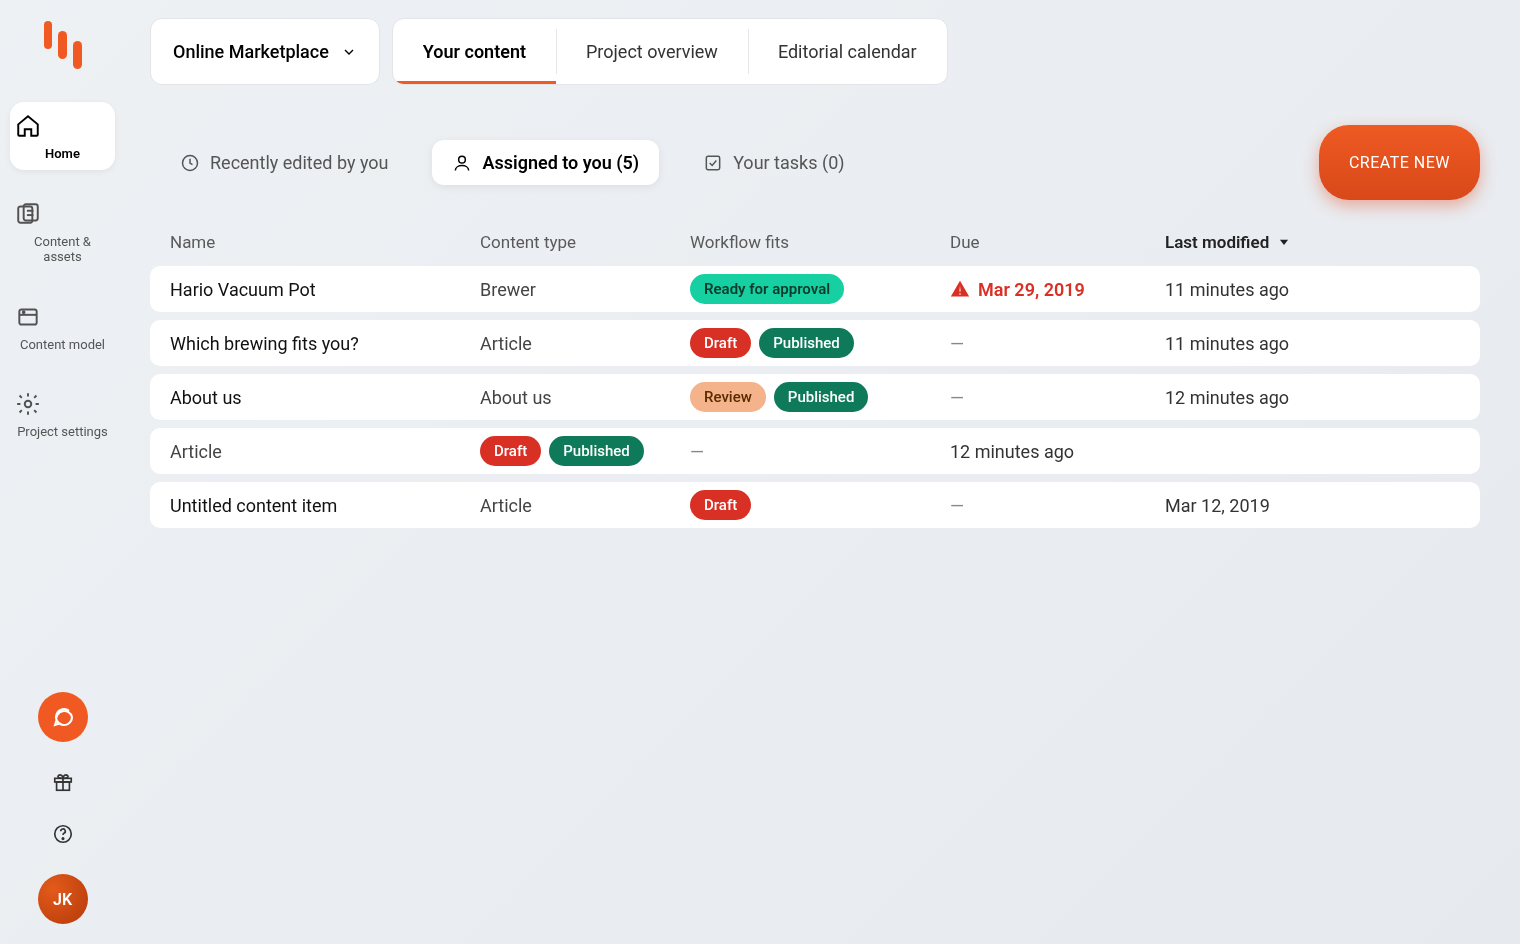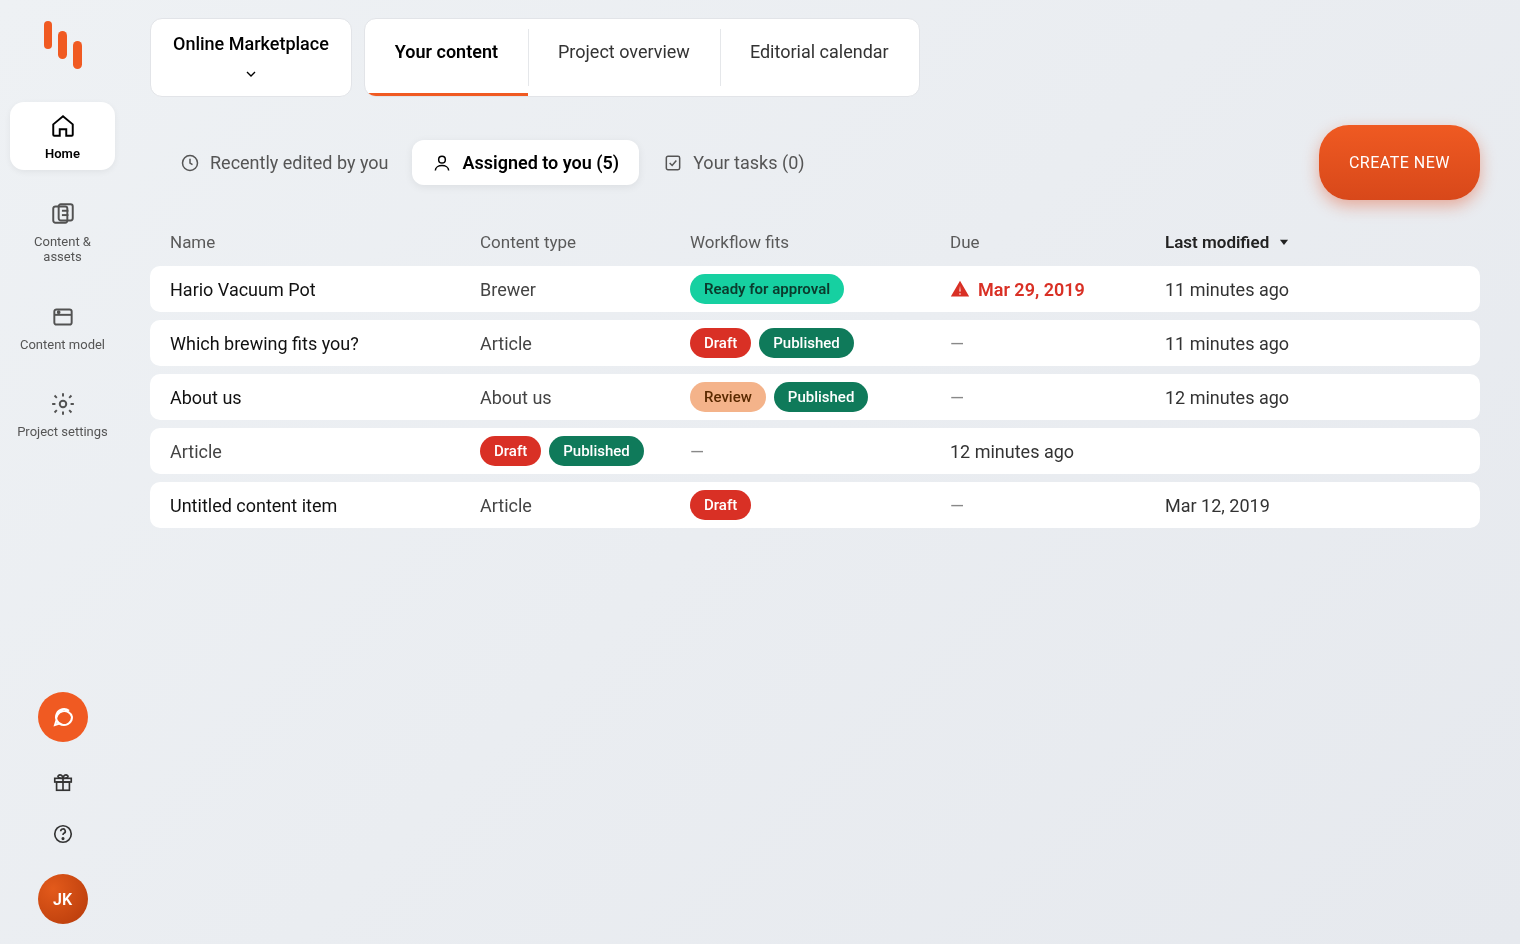--- a/index.html
+++ b/index.html
@@ -6,44 +6,44 @@
     body { background: linear-gradient(135deg, #eef1f4 0%, #e6e9ee 100%); width: 1520px; height: 944px; overflow: hidden; }
 
     
     .sidebar { position: absolute; left: 0; top: 0; width: 125px; height: 100%; display: flex; flex-direction: column; align-items: center; padding-top: 18px; }
     .logo { width: 44px; height: 54px; display: flex; align-items: center; justify-content: center; margin-bottom: 30px; }
     .logo span { display: inline-block; width: 10px; height: 28px; background: #f05a22; border-radius: 5px; margin: 0 3px; }
     .logo span:nth-child(1){ transform: translateY(-10px);} 
     .logo span:nth-child(3){ transform: translateY(10px);} 
 
     .nav-items { display: flex; flex-direction: column; gap: 20px; align-items: center; }
-    .nav-item { width: 105px; padding: 10px 4px 8px 4px; display: flex; flex-direction: column; align-items: center; gap: 6px; border-radius: 14px; cursor: pointer; }
+    .nav-item { width: 105px; padding: 10px 4px 8px 4px; display: flex; flex-direction: column; gap: 6px; border-radius: 14px; cursor: pointer; }
     .nav-item.active { background: #fff; box-shadow: 0 2px 6px rgba(0,0,0,0.06);}
     .nav-item .ico { width: 28px; height: 28px; display: flex; align-items: center; justify-content: center; color: #525252;}
     .nav-item.active .ico { color: #000; }
     .nav-item .lbl { font-size: 13px; text-align: center; line-height: 1.2; color: #555; }
     .nav-item.active .lbl { color: #000; font-weight: 600;}
 
     .sidebar-bottom { position: absolute; bottom: 20px; left: 0; width: 125px; display: flex; flex-direction: column; align-items: center; gap: 28px; }
     .circle-btn { width: 50px; height: 50px; border-radius: 50%; display: flex; align-items: center; justify-content: center; cursor: pointer;}
     .chat-btn { background: #f05a22; color:#fff;}
     .gift-ico, .help-ico { width: 24px; height:24px; display:flex; align-items:center; justify-content:center; color:#333; cursor:pointer;}
     .avatar { width: 50px; height: 50px; border-radius: 50%; background: radial-gradient(circle at 30% 30%, #e35a1b, #b53a0a); color:#fff; font-weight:600; display:flex; align-items:center; justify-content:center; font-size:16px; cursor:pointer;}
 
     
     .topbar { position: absolute; left: 150px; top: 18px; display: flex; gap: 12px; align-items: stretch; }
-    .project-select { background:#fff; border:1px solid #e2e4e8; border-radius:12px; padding: 14px 22px; display:flex; align-items:center; gap:12px; font-size:18px; font-weight:500; cursor:pointer;flex-direction:column; }
+    .project-select { background:#fff; border:1px solid #e2e4e8; border-radius:12px; padding: 14px 22px; display:flex; align-items:center; gap:12px; font-size:18px; font-weight:500; cursor:pointer; }
     .tab-group { background:#fff; border:1px solid #e2e4e8; border-radius:12px; display:flex; overflow:hidden;}
     .tab { padding: 22px 30px; font-size:18px; color:#333; cursor:pointer; position:relative;}
     .tab + .tab::before { content:""; position:absolute; left:0; top:10px; bottom:10px; width:1px; background:#e5e7ea;}
     .tab.active { font-weight:600; color:#000;}
     .tab.active::after { content:""; position:absolute; left:0; right:0; bottom:0; height:3px; background:#f05a22;}
 
     
-    .filter-row { position:absolute; left:160px; top:125px; right:40px; display:flex; align-items:center; gap: 4px;}
+    .filter-row { position:absolute; left:160px; top:125px; right:40px; display:flex; align-items:center; gap: 24px;}
     .filter { display:flex; align-items:center; gap:10px; padding:12px 20px; border-radius:12px; font-size:18px; color:#555; cursor:pointer;}
     .filter.active { background:#fff; color:#000; font-weight:600; box-shadow: 0 2px 8px rgba(0,0,0,0.07);}
     .filter .ic { width:20px; height:20px; display:flex; align-items:center; justify-content:center;}
     .spacer { flex:1; }
     .create-btn { background:#e0491b; background: linear-gradient(180deg, #ef5a22, #d8481a); color:#fff; font-weight:400; letter-spacing:0.5px; font-size:16px; padding:28px 30px; border-radius:30px; cursor:pointer; box-shadow: 0 6px 16px rgba(224,73,27,0.4);}
 
     
     .table-wrap { position:absolute; left:150px; right:40px; top:218px;}
     .thead { display:grid; grid-template-columns: 310px 210px 260px 215px 1fr; padding: 14px 20px; color:#5a5a5a; font-size:17px;}
     .sortcol { display:flex; align-items:center; gap:8px; font-weight:600; color:#222;}

